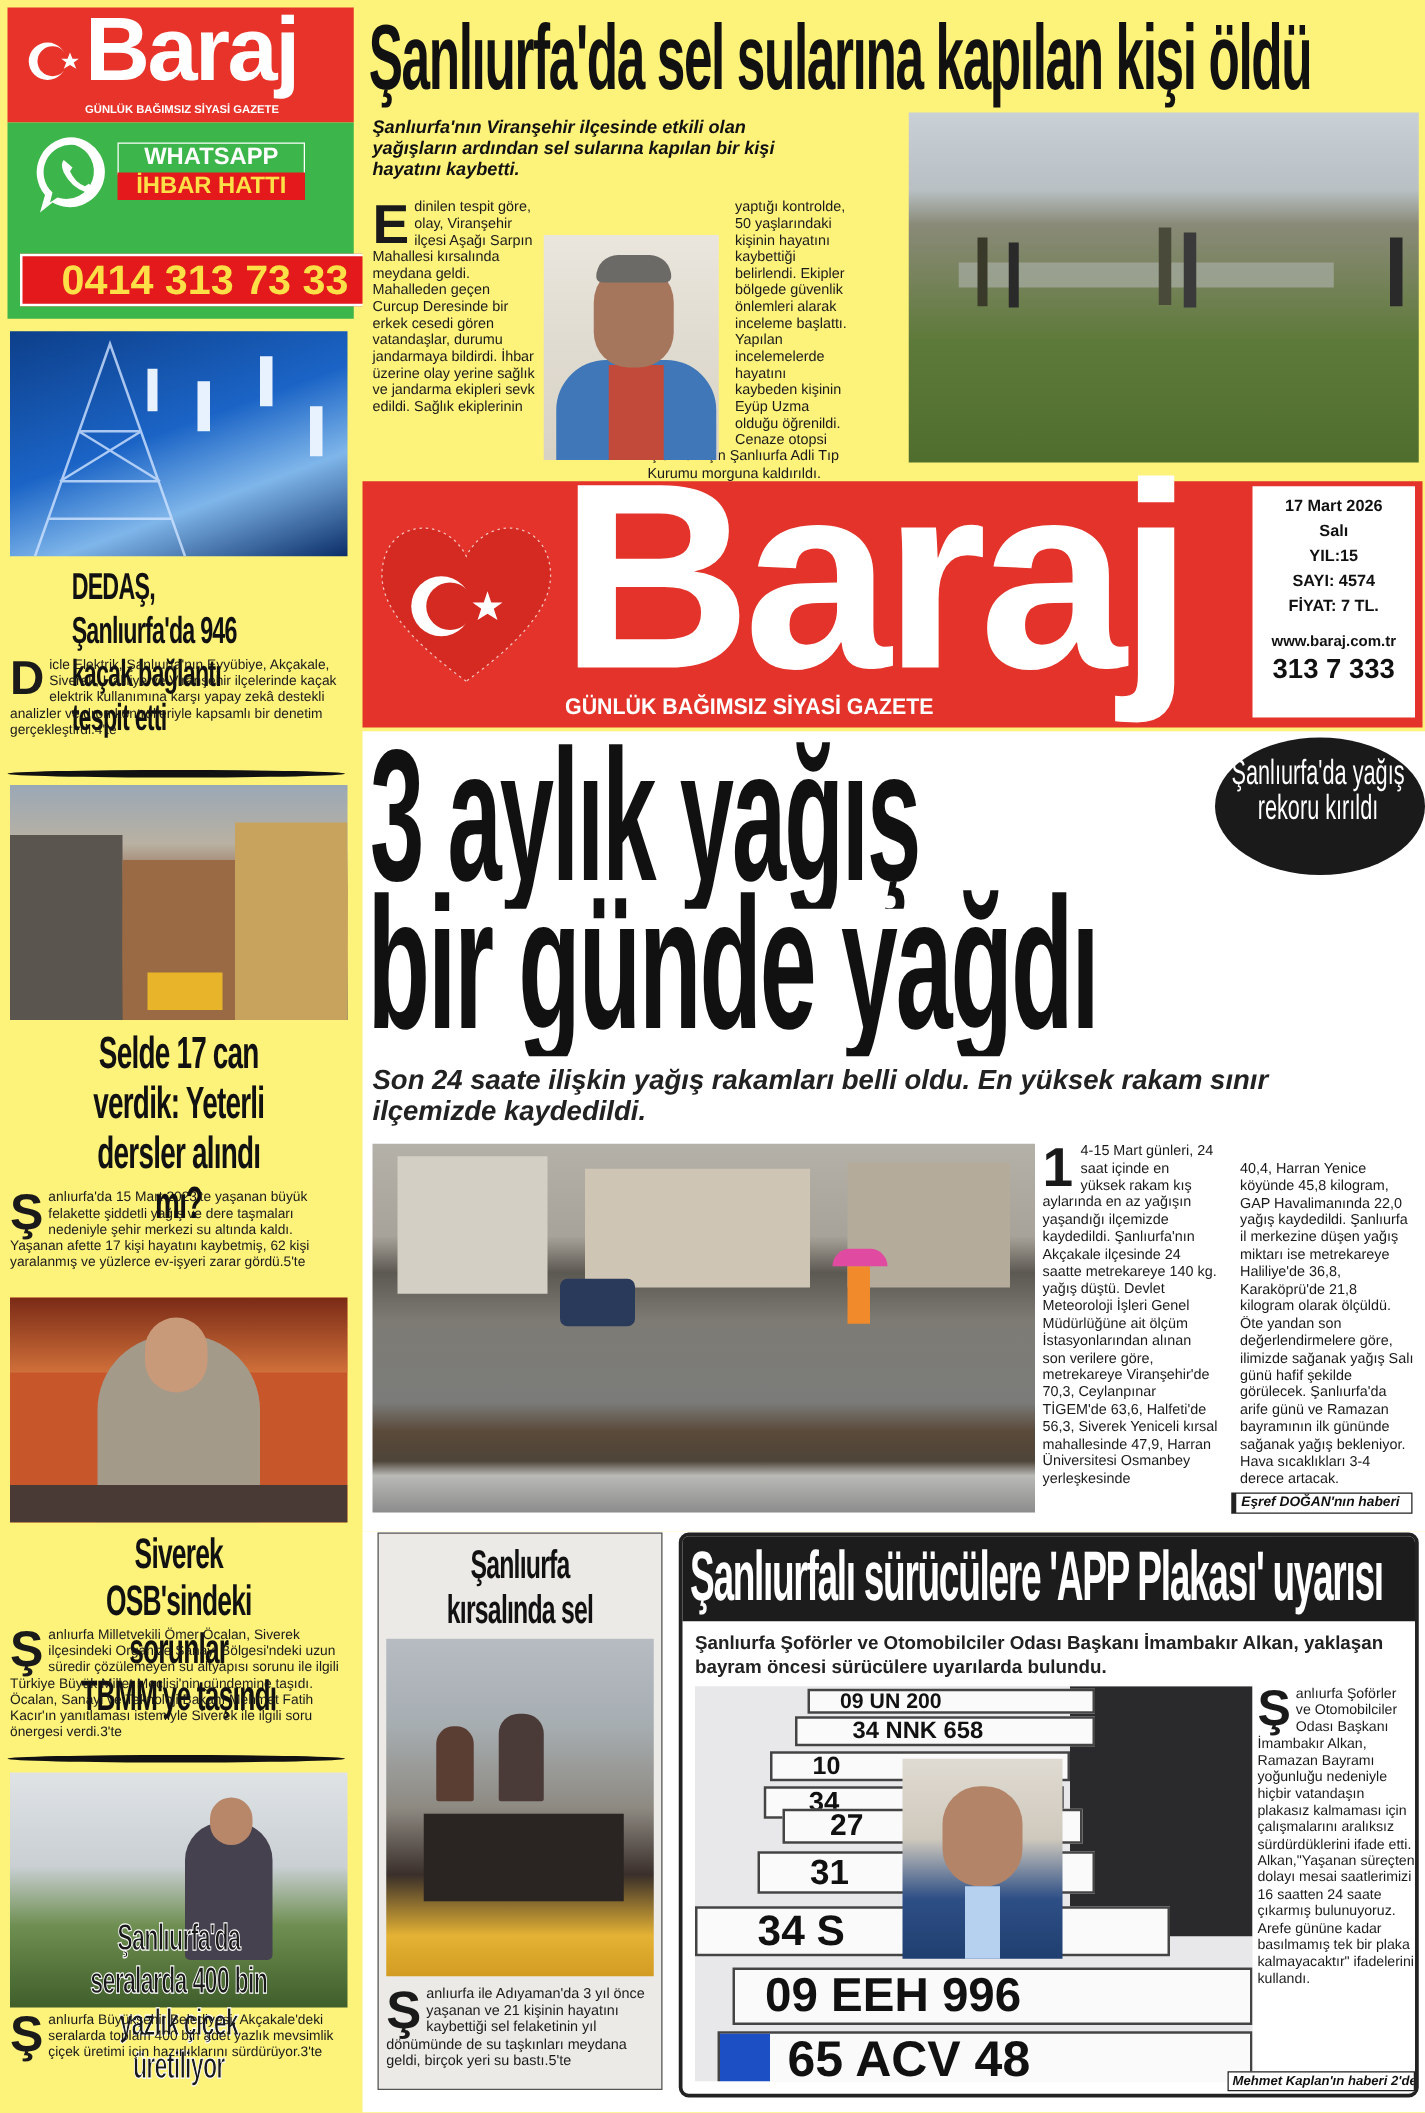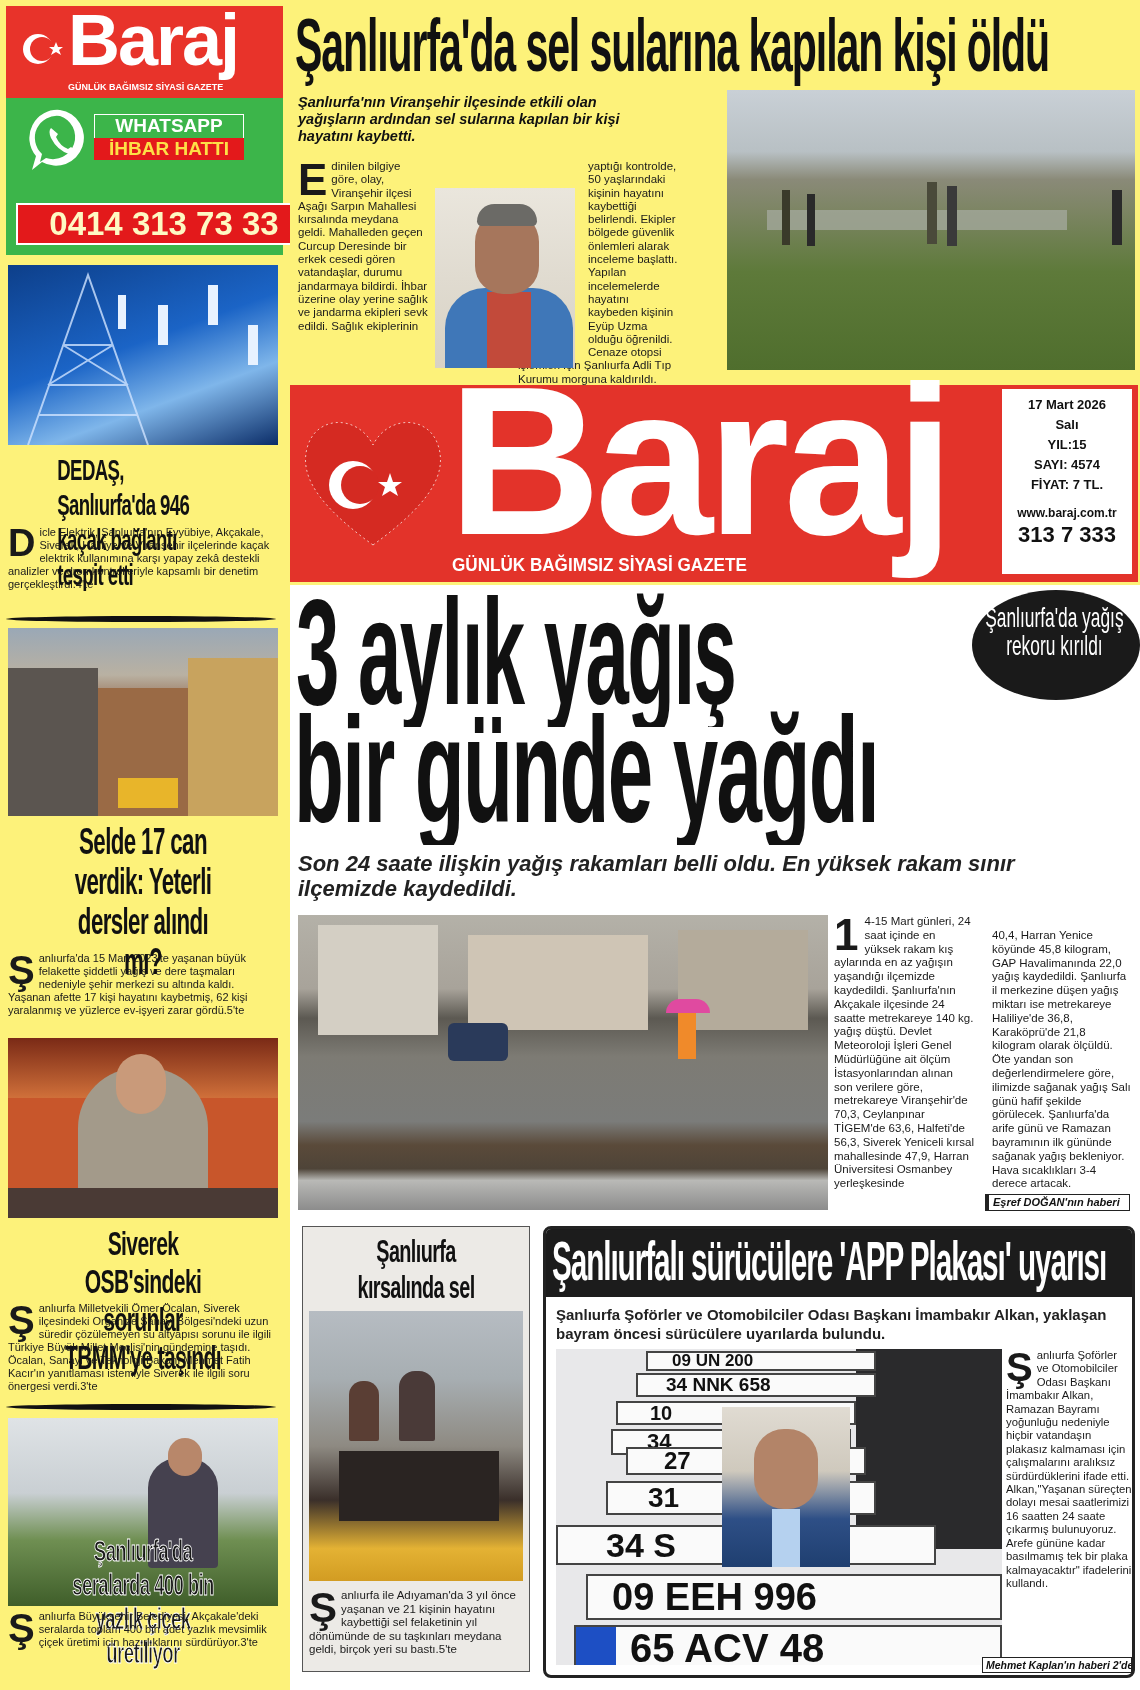--- a/index.html
+++ b/index.html
@@ -8,21 +8,21 @@
   .cond { font-family: "Liberation Sans", sans-serif; font-weight: bold; transform-origin: left top; display: inline-block; white-space: nowrap; letter-spacing: -1px; }
   .photo { position: absolute; overflow: hidden; }
   .body-text { font-size: 11.5px; line-height: 13.7px; color: #1a1a1a; }
   .dropcap { float: left; font-weight: bold; line-height: 0.8; margin-right: 4px; margin-top: 2px; }
   .sep-line { position: absolute; height: 6px; background: #111; border-radius: 50%; }
 
   
   #left-col { left: 0; top: 0; width: 282px; height: 1690px; background: #fdf27a; }
   #mini-masthead { left: 6px; top: 6px; width: 277px; height: 92px; background: #e8332a; }
   #wa-box { left: 6px; top: 98px; width: 277px; height: 157px; background: #3cb54a; }
-  .phone-bar { position: absolute; left: 10px; top: 105px; width: 296px; height: 42px; background: #e3191b; border: 2px solid #fff; color: #fef9c3; font-weight: bold; font-size: 33px; text-align: center; line-height: 38px; }
+  .phone-bar { position: absolute; left: 10px; top: 105px; width: 296px; height: 42px; background: #e3191b; border: 2px solid #fff; color: #fde047; font-weight: bold; font-size: 33px; text-align: center; line-height: 38px; }
 
   
   #top-story { left: 290px; top: 0; width: 850px; height: 380px; background: #fdf27a; }
 
   
   #masthead { left: 290px; top: 385px; width: 848px; height: 197px; background: #e3332a; }
   #mast-info { position: absolute; right: 6px; top: 4px; width: 130px; height: 185px; background: #fff; text-align: center; }
   #mast-info div { font-weight: bold; font-size: 13px; line-height: 20px; }
 
   
@@ -119,21 +119,21 @@
 <div class="abs body-text" style="left:8px;top:1610px;width:270px;font-size:11px;line-height:13px">
   <span class="dropcap" style="font-size:40px">Ş</span><span>anlıurfa Büyükşehir Belediyesi, Akçakale'deki seralarda toplam 400 bin adet yazlık mevsimlik çiçek üretimi için hazırlıklarını sürdürüyor.3'te</span>
 </div>
 
 <div id="top-story" class="abs">
   <div class="abs" style="left:5px;top:6px;width:845px;overflow:hidden">
     <div class="cond" style="font-size:74px;line-height:80px;transform:scaleX(0.555);letter-spacing:-2px">Şanlıurfa'da sel sularına kapılan kişi öldü</div>
   </div>
   <div class="abs" style="left:8px;top:94px;width:330px;font-weight:bold;font-style:italic;font-size:14.5px;line-height:17px">Şanlıurfa'nın Viranşehir ilçesinde etkili olan yağışların ardından sel sularına kapılan bir kişi hayatını kaybetti.</div>
   <div class="abs body-text" style="left:8px;top:160px;width:130px;font-size:11.5px;line-height:13.3px">
-    <span class="dropcap" style="font-size:44px">E</span><span>dinilen bilgiye göre, olay, Viranşehir ilçesi Aşağı Sarpın Mahallesi kırsalında meydana geldi. Mahalleden geçen Curcup Deresinde bir erkek cesedi gören vatandaşlar, durumu jandarmaya bildirdi. İhbar üzerine olay yerine sağlık ve jandarma ekipleri sevk edildi. Sağlık ekiplerinin</span>
+    <span class="dropcap" style="font-size:44px">E</span><span>dinilen tespit göre, olay, Viranşehir ilçesi Aşağı Sarpın Mahallesi kırsalında meydana geldi. Mahalleden geçen Curcup Deresinde bir erkek cesedi gören vatandaşlar, durumu jandarmaya bildirdi. İhbar üzerine olay yerine sağlık ve jandarma ekipleri sevk edildi. Sağlık ekiplerinin</span>
   </div>
   <div class="abs body-text" style="left:228px;top:160px;width:162px;font-size:11.5px;line-height:13.3px">
     <div style="float:left;width:70px;height:165px;margin-top:28px"></div>
     <span>yaptığı kontrolde, 50 yaşlarındaki kişinin hayatını kaybettiği belirlendi. Ekipler bölgede güvenlik önlemleri alarak inceleme başlattı. Yapılan incelemelerde hayatını kaybeden kişinin Eyüp Uzma olduğu öğrenildi. Cenaze otopsi işlemleri için Şanlıurfa Adli Tıp Kurumu morguna kaldırıldı. Olayla ilgili soruşturma sürüyor.(İHA)</span>
   </div>
   <div class="photo" style="left:145px;top:188px;width:140px;height:180px;background:linear-gradient(180deg,#eae6dd 0%,#e0dbd0 50%,#d8d2c5 100%)">
     <div class="abs" style="left:10px;top:100px;width:128px;height:80px;background:#3f77b8;border-radius:40px 40px 0 0"></div>
     <div class="abs" style="left:52px;top:104px;width:44px;height:76px;background:#c24a3a"></div>
     <div class="abs" style="left:40px;top:22px;width:64px;height:84px;background:#a6765c;border-radius:32px 32px 28px 28px"></div>
     <div class="abs" style="left:42px;top:16px;width:60px;height:22px;background:#6b6a66;border-radius:30px 30px 8px 8px"></div>
@@ -215,21 +215,21 @@
 </div>
 
 <div class="abs" style="left:543px;top:1226px;width:592px;height:452px;border:3px solid #222;border-radius:8px;background:#fff">
   <div class="abs" style="left:0;top:0;width:586px;height:68px;background:#1c1c1c;border-radius:5px 5px 0 0;overflow:hidden">
     <div class="cond" style="color:#fff;font-size:56px;line-height:64px;transform:scaleX(0.53);margin-left:6px;letter-spacing:-2px">Şanlıurfalı sürücülere 'APP Plakası' uyarısı</div>
   </div>
   <div class="abs" style="left:10px;top:76px;width:570px;font-weight:bold;font-size:15px;line-height:19px;color:#222">Şanlıurfa Şoförler ve Otomobilciler Odası Başkanı İmambakır Alkan, yaklaşan bayram öncesi sürücülere uyarılarda bulundu.</div>
   <div class="photo" style="left:10px;top:120px;width:446px;height:316px;background:#e8e8ea">
     <div class="abs" style="left:300px;top:0;width:146px;height:200px;background:#2a2a2c"></div>
     <div class="abs" style="left:90px;top:2px;width:230px;height:20px;background:#fafafa;border:2px solid #444;font-weight:bold;font-size:17px;line-height:16px;padding-left:24px">09 UN 200</div>
-    <div class="abs" style="left:80px;top:24px;width:240px;height:24px;background:#fafafa;border:2px solid #444;font-weight:bold;font-size:19px;line-height:20px;padding-left:28px">34 NNK 658</div>
+    <div class="abs" style="left:80px;top:24px;width:240px;height:24px;background:#fafafa;border:2px solid #444;font-weight:bold;font-size:19px;line-height:20px;padding-left:44px">34 NNK 658</div>
     <div class="abs" style="left:60px;top:52px;width:240px;height:24px;background:#fafafa;border:2px solid #444;font-weight:bold;font-size:20px;line-height:20px;padding-left:32px">10</div>
     <div class="abs" style="left:55px;top:80px;width:240px;height:26px;background:#fafafa;border:2px solid #444;font-weight:bold;font-size:22px;line-height:22px;padding-left:34px">34</div>
     <div class="abs" style="left:70px;top:98px;width:240px;height:28px;background:#fafafa;border:2px solid #444;font-weight:bold;font-size:24px;line-height:24px;padding-left:36px">27</div>
     <div class="abs" style="left:50px;top:132px;width:270px;height:34px;background:#fafafa;border:2px solid #444;font-weight:bold;font-size:28px;line-height:30px;padding-left:40px">31</div>
     <div class="abs" style="left:0;top:176px;width:380px;height:40px;background:#fafafa;border:2px solid #444;font-weight:bold;font-size:34px;line-height:36px;padding-left:48px">34 S</div>
     <div class="abs" style="left:30px;top:225px;width:416px;height:46px;background:#fafafa;border:2px solid #444;font-weight:bold;font-size:38px;line-height:42px;padding-left:24px;transform:rotate(180deg) scaleX(-1) scaleY(-1)">09 EEH 996</div>
     <div class="abs" style="left:18px;top:276px;width:428px;height:46px;background:#fafafa;border:2px solid #444;font-weight:bold;font-size:40px;line-height:42px;padding-left:54px">65 ACV 48</div>
     <div class="abs" style="left:20px;top:278px;width:40px;height:42px;background:#1d4fc4"></div>
     <div class="abs" style="left:166px;top:58px;width:128px;height:160px;background:linear-gradient(180deg,#e0dbd2 0%,#cfc9bd 40%,#2e4f86 70%,#1f3f70 100%)">
       <div class="abs" style="left:32px;top:22px;width:64px;height:80px;background:#b38468;border-radius:30px"></div>

